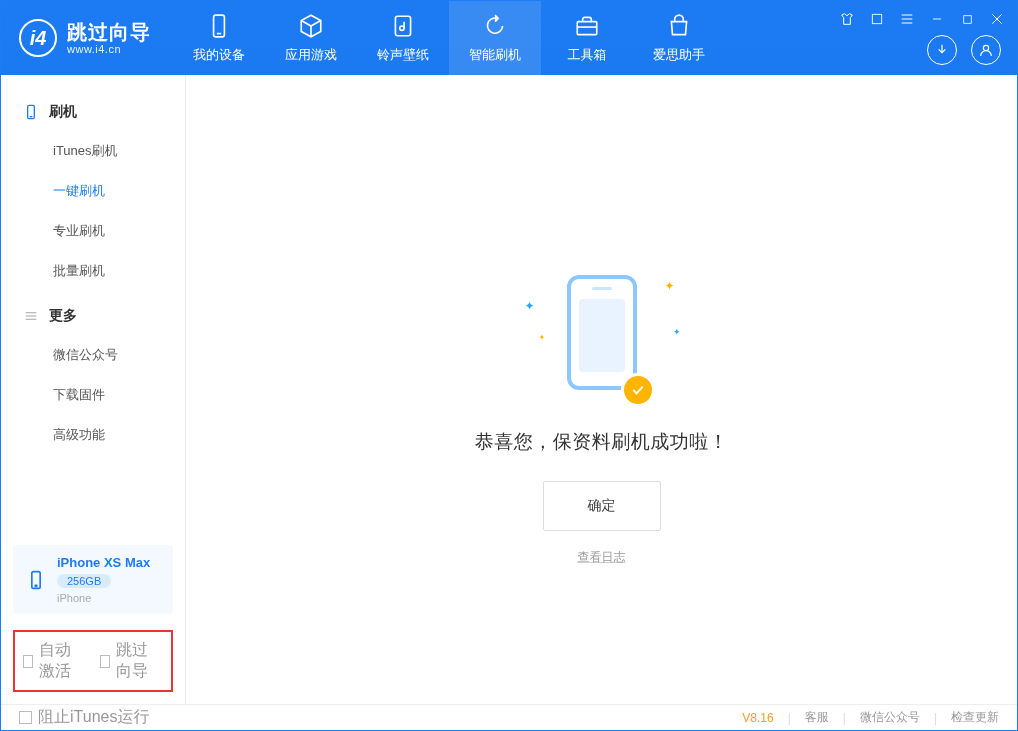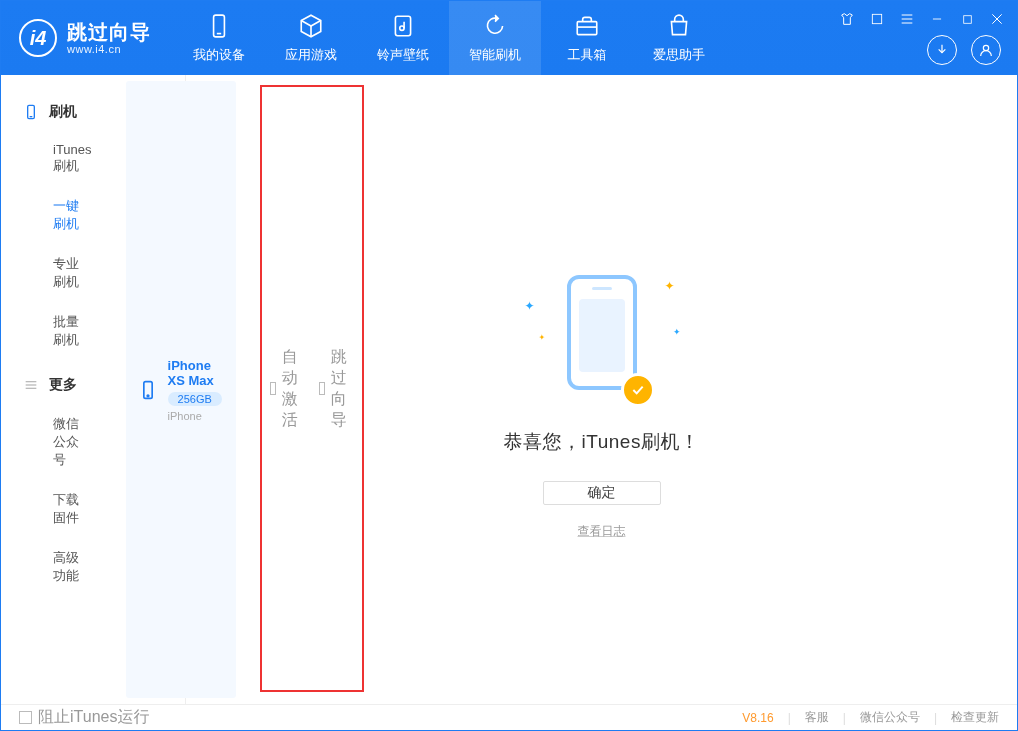--- a/index.html
+++ b/index.html
@@ -36,21 +36,21 @@
   .wc { width:20px; height:20px; display:flex; align-items:center; justify-content:center; color:#fff; cursor:pointer; font-size:14px; }
   .wc svg { stroke:#fff; fill:none; stroke-width:1.5; }
   .right-circles { position:absolute; right:16px; bottom:10px; display:flex; gap:14px; }
   .right-circles .circ {
     width:30px; height:30px; border:1.5px solid #fff; border-radius:50%;
     display:flex; align-items:center; justify-content:center; color:#fff; cursor:pointer;
   }
   .right-circles svg { stroke:#fff; fill:none; width:16px; height:16px; stroke-width:1.8;}
   
   .body { flex:1; display:flex; min-height:0; }
-  .sidebar { width:185px; border-right:1px solid #eee; display:flex; flex-direction:row; }
+  .sidebar { width:185px; border-right:1px solid #eee; display:flex; flex-direction:column; }
   .side-top { padding:18px 0 6px 0; }
   .side-group-title {
     display:flex; align-items:center; gap:10px; padding:10px 22px; font-size:14px; color:#333; font-weight:600;
   }
   .side-group-title svg { width:16px; height:16px; }
   .side-item {
     padding:11px 22px 11px 52px; font-size:13px; color:#555; cursor:pointer;
   }
   .side-item.active { color:#1e7cf2; }
   .sidebar-spacer { flex:1; }
@@ -90,21 +90,21 @@
   }
   .badge {
     position:absolute; right:-8px; bottom:-2px; width:34px; height:34px;
     background:#ffb400; border-radius:50%; display:flex; align-items:center; justify-content:center;
     border:3px solid #fff;
   }
   .badge svg { stroke:#fff; fill:none; stroke-width:3; width:16px; height:16px;}
   .sparkle { position:absolute; font-size:12px; color:#ffb400;}
   .msg { font-size:19px; color:#333; margin-bottom:26px; letter-spacing:.5px;}
   .ok-btn {
-    border:1px solid #ddd; background:#fff; padding:2px 44px; font-size:14px; color:#444;
+    border:1px solid #ddd; background:#fff; padding:15px 44px; font-size:14px; color:#444;
     border-radius:2px; cursor:pointer; margin-bottom:18px;
   }
   .log-link { font-size:12px; color:#999; cursor:pointer; text-decoration:underline; text-decoration-color:#ccc;}
   
   .footer {
     height:26px; border-top:1px solid #eee; display:flex; align-items:center;
     padding:0 18px; font-size:12px; color:#999; justify-content:space-between;
   }
   .footer-left { display:flex; align-items:center; }
   .footer-right { display:flex; align-items:center; gap:14px; }
@@ -305,21 +305,21 @@
         <div class="phone-body">
           <div class="phone-screen"></div>
         </div>
         <div class="badge">
           <svg viewBox="0 0 24 24">
               <path d="M5 12 L10 17 L19 7"></path>
             </svg>
         </div>
       </div>
 
-      <div class="msg">恭喜您，iTunes刷机！</div>
+      <div class="msg">恭喜您，保资料刷机成功啦！</div>
       <button class="ok-btn">确定</button>
       <span class="log-link">查看日志</span>
     </div>
   </div>
 
   <div class="footer">
     <div class="footer-left">
       <label class="cb">
         <span class="cb-box"></span>
         <span>阻止iTunes运行</span>

